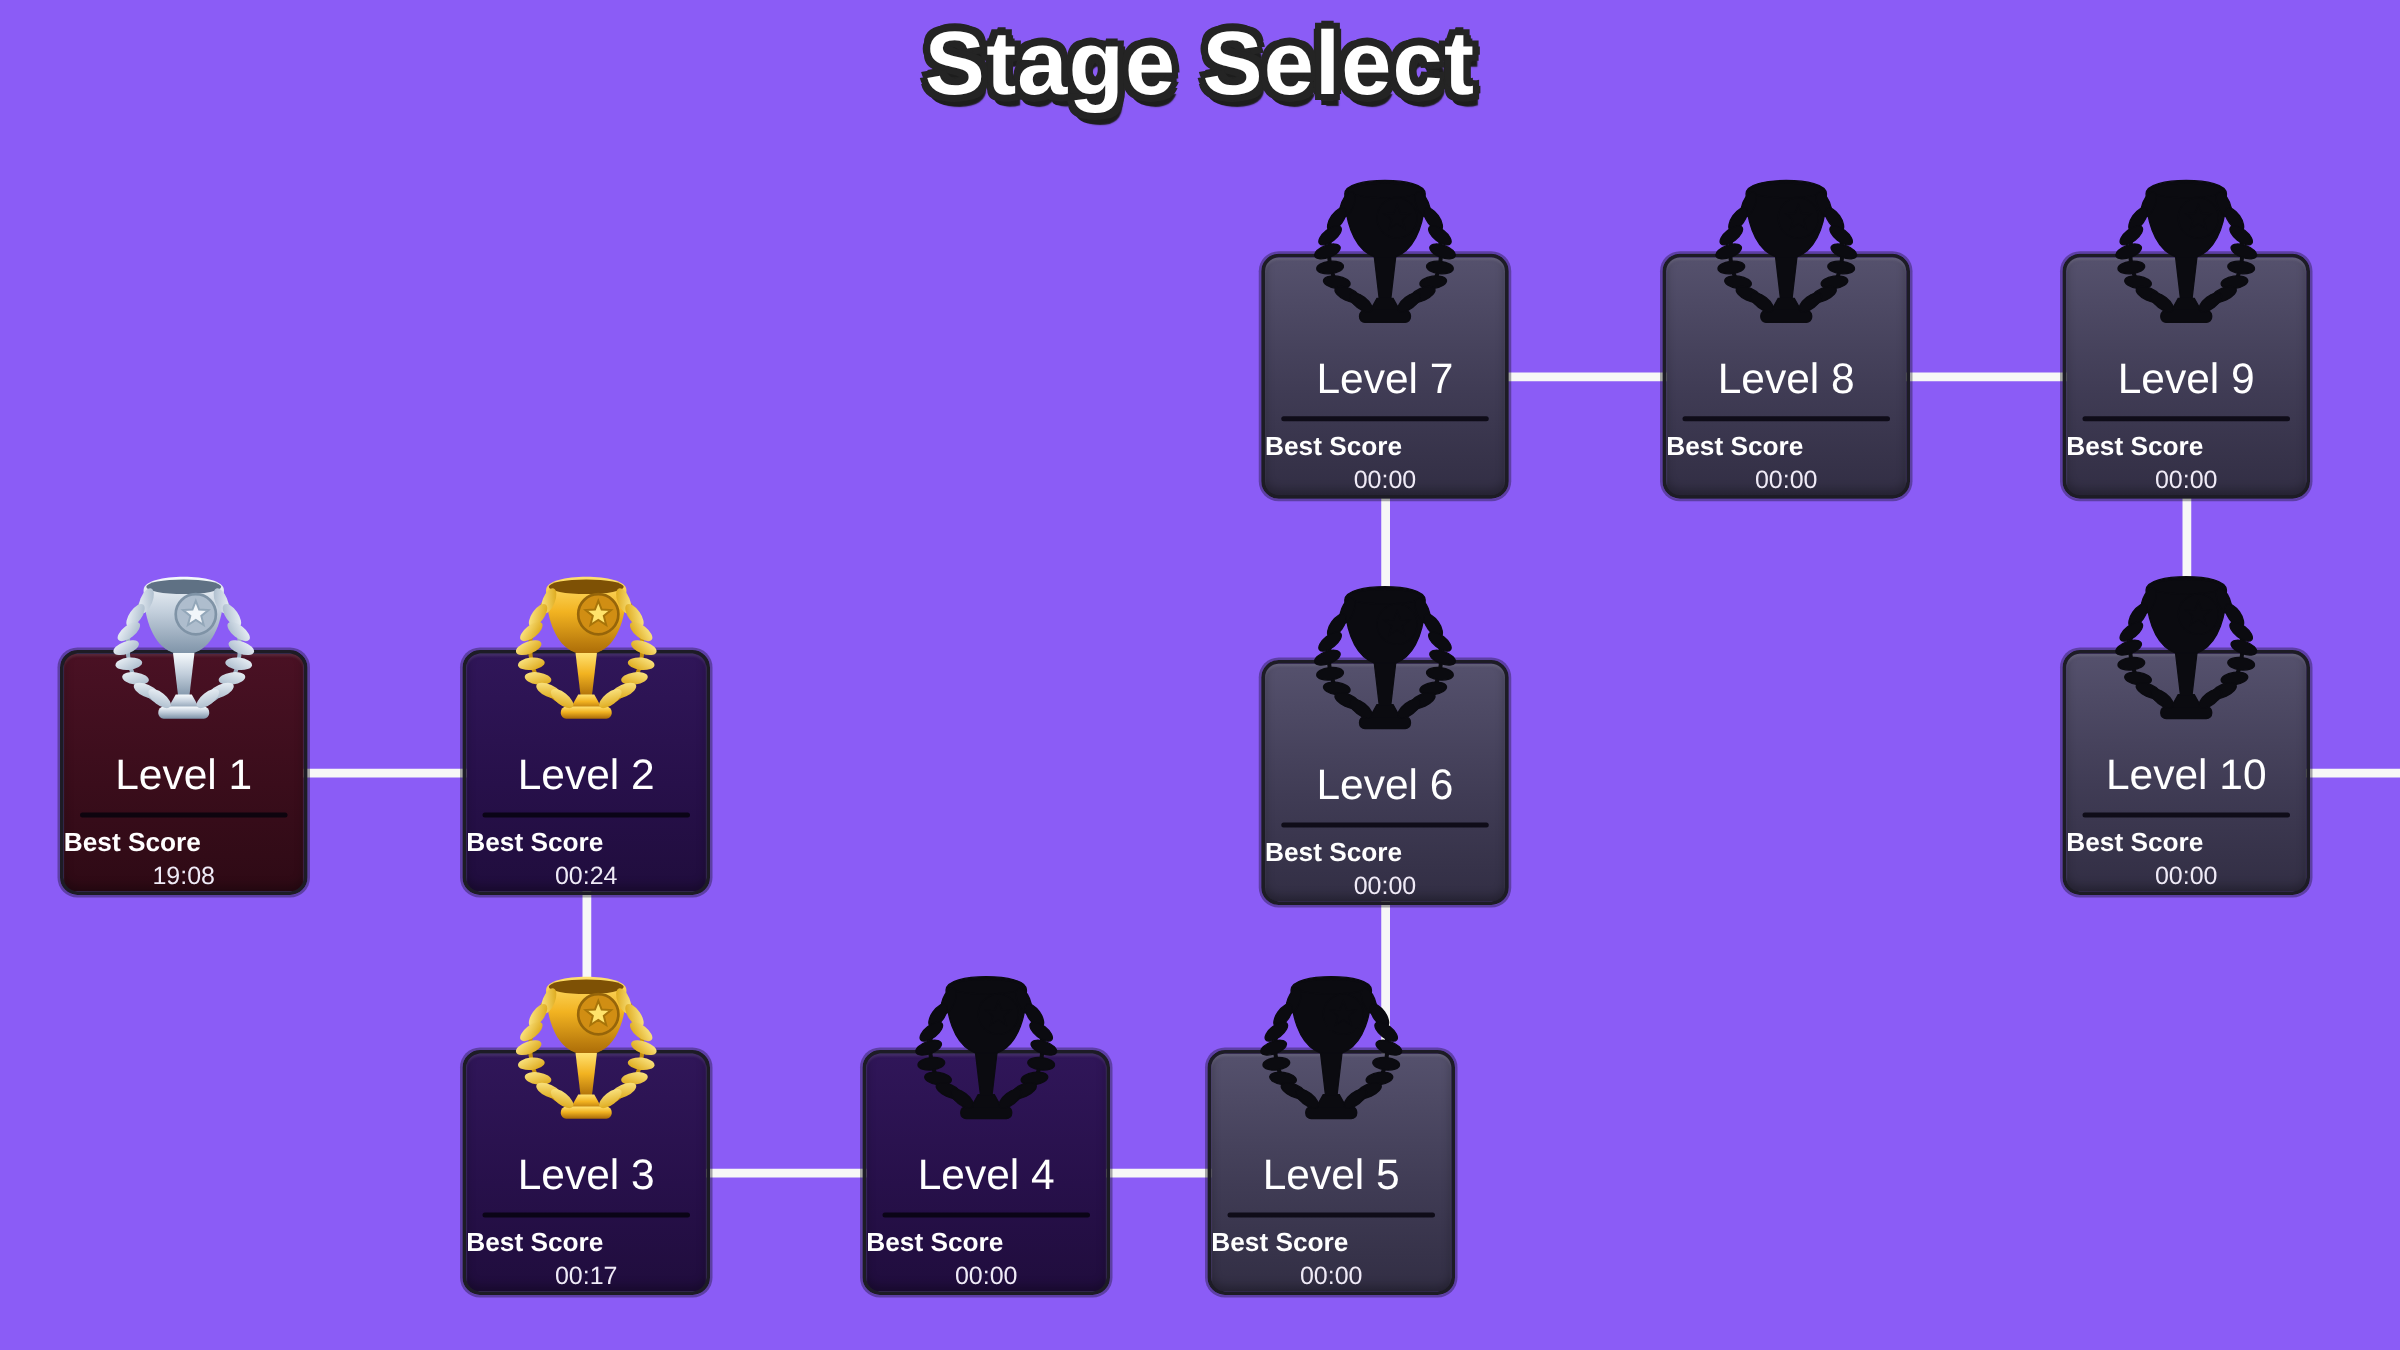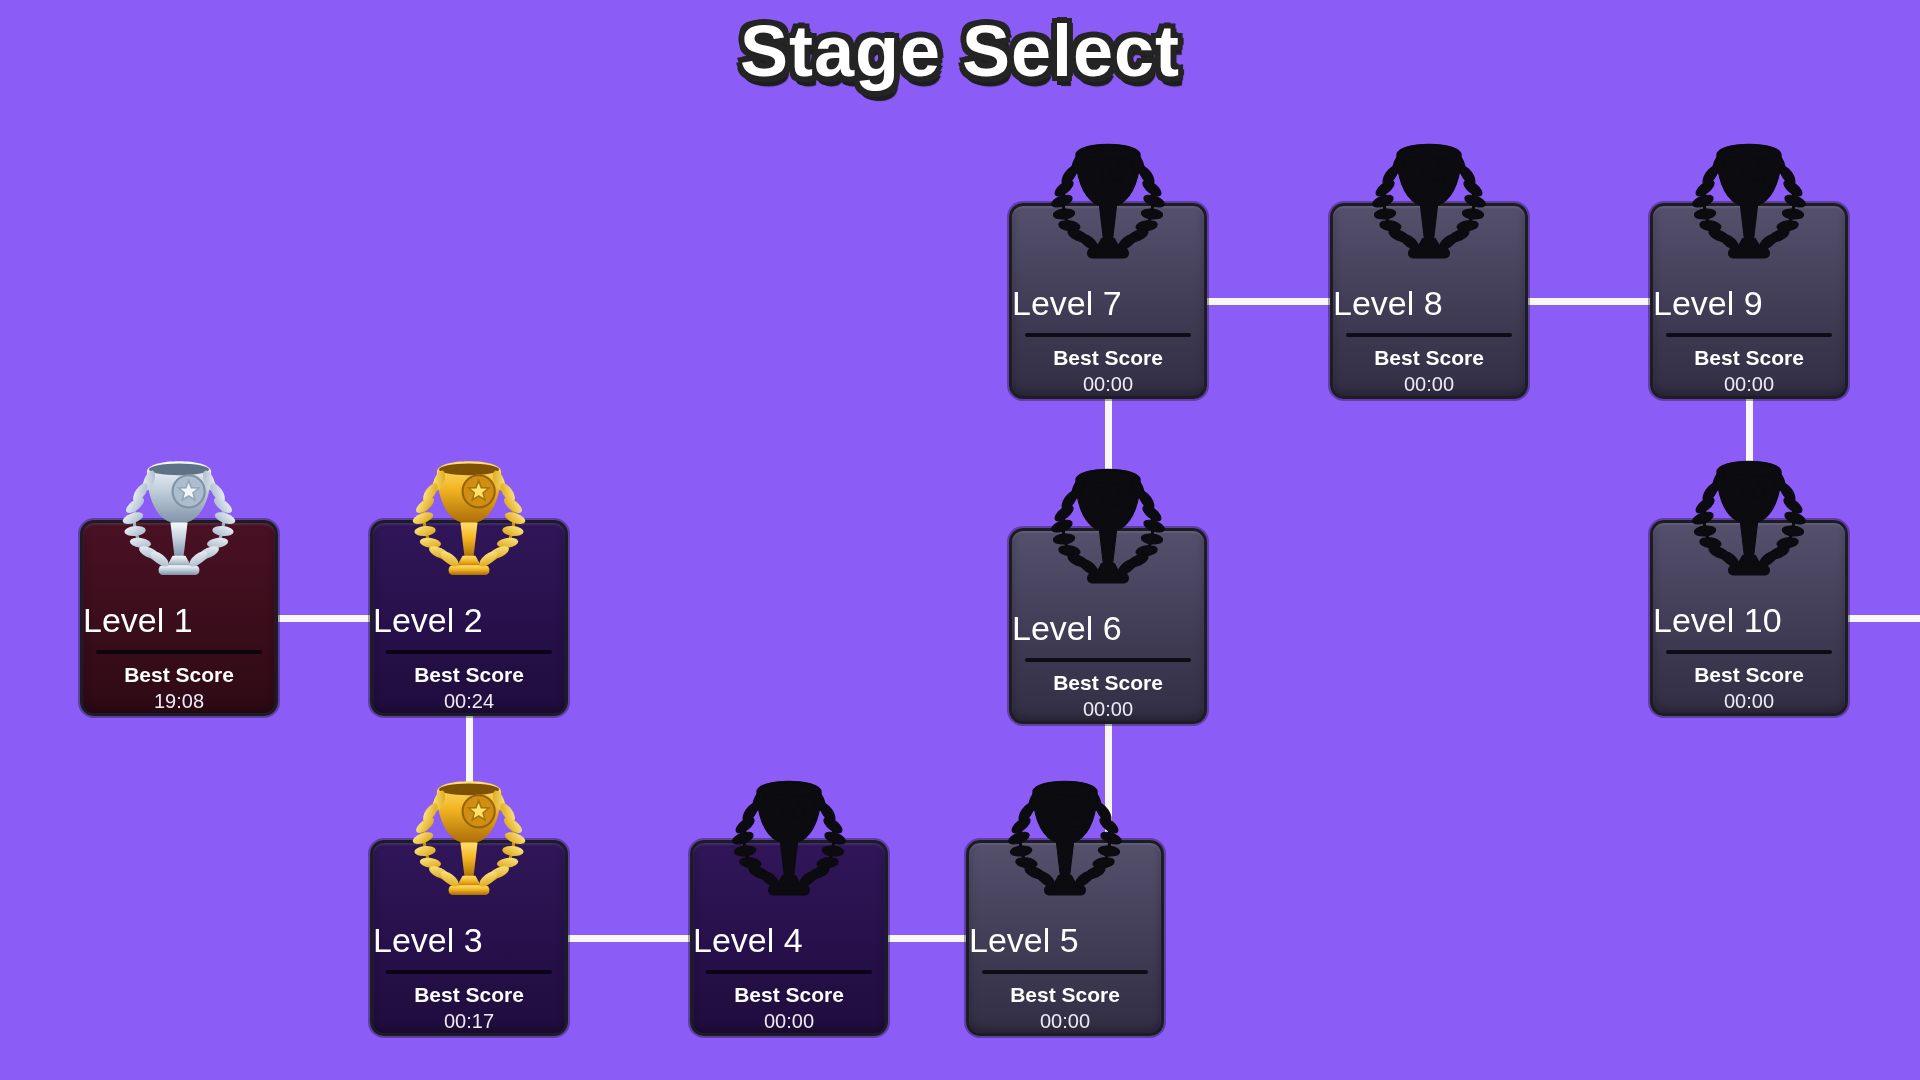--- a/index.html
+++ b/index.html
@@ -26,29 +26,29 @@
     box-shadow:0 0 0 2px rgba(10,10,14,.35),
                inset 0 2px 2px rgba(255,255,255,.10),
                inset 0 -4px 8px rgba(0,0,0,.28);
   }
   .style-maroon { background:linear-gradient(180deg,#4a1124 0%,#3a0d1b 55%,#2e0a15 100%); }
   .style-purple { background:linear-gradient(180deg,#301659 0%,#27104a 55%,#200d3d 100%); }
   .style-slate  { background:linear-gradient(180deg,#55516d 0%,#403c55 55%,#322e44 100%); }
 
   .level-label {
     position:absolute; top:78px; left:0; width:100%;
-    font-size:34px; color:#ffffff;
+    text-align:center; font-size:34px; color:#ffffff;
   }
   .divider {
     position:absolute; top:127px; left:13px; right:13px; height:4px;
     background:rgba(5,3,12,.82); border-radius:2px;
   }
   .best-score-label {
     position:absolute; top:140px; left:0; width:100%;
-    text-align:center; font-size:21px; font-weight:bold; color:#ffffff;
+    text-align:left; font-size:21px; font-weight:bold; color:#ffffff;
   }
   .best-score-value {
     position:absolute; top:167px; left:0; width:100%;
     text-align:center; font-size:20px; color:#efeaf6;
   }
 
   .trophy {
     position:absolute; top:-64px; left:50%; transform:translateX(-50%);
     width:150px; height:129px; z-index:3; pointer-events:none;
   }
@@ -104,21 +104,21 @@
       <div class="connector" style="left: 147px; top: 614.5px; width: 322px; height: 7px;"></div>
       <div class="connector" style="left: 465.5px; top: 618px; width: 7px; height: 320px;"></div>
       <div class="connector" style="left: 469px; top: 934.5px; width: 320px; height: 7px;"></div>
       <div class="connector" style="left: 789px; top: 934.5px; width: 319px; height: 7px;"></div>
       <div class="connector" style="left: 1104.5px; top: 618px; width: 7px; height: 320px;"></div>
       <div class="connector" style="left: 1104.5px; top: 301px; width: 7px; height: 317px;"></div>
       <div class="connector" style="left: 1108px; top: 297.5px; width: 321px; height: 7px;"></div>
       <div class="connector" style="left: 1429px; top: 297.5px; width: 320px; height: 7px;"></div>
       <div class="connector" style="left: 1745.5px; top: 301px; width: 7px; height: 317px;"></div>
       <div class="connector" style="left: 1749px; top: 614.5px; width: 171px; height: 7px;"></div>
-      <div class="level-card style-maroon" style="left: 48px; top: 520px; margin-left: 32px;">
+      <div class="level-card style-maroon" style="left: 48px; top: 520px;">
         <div class="trophy silver">
           <svg viewBox="0 0 140 120">
     <path class="cup" d="M40,12 C40,5 55,2 70,2 C85,2 100,5 100,12 C100,31 94,50 82,57 C74,61.5 66,61.5 58,57 C46,50 40,31 40,12 Z"></path>
     <ellipse class="rim" cx="70" cy="9.5" rx="28" ry="5.5"></ellipse>
     <circle class="emblem" cx="79" cy="30" r="15"></circle>
     <path class="star" d="M79,20 L81.5,26.5 L88.5,26.9 L83.1,31.3 L84.9,38.1 L79,34.3 L73.1,38.1 L74.9,31.3 L69.5,26.9 L76.5,26.5 Z"></path>
     <path class="stem" d="M62,59 L78,59 L74,93 L66,93 Z"></path>
     <path class="base" d="M64,90 L76,90 L81,99 Q70,104 59,99 Z"></path>
     <rect class="base" x="51" y="99" width="38" height="9" rx="4"></rect>
     <g>

